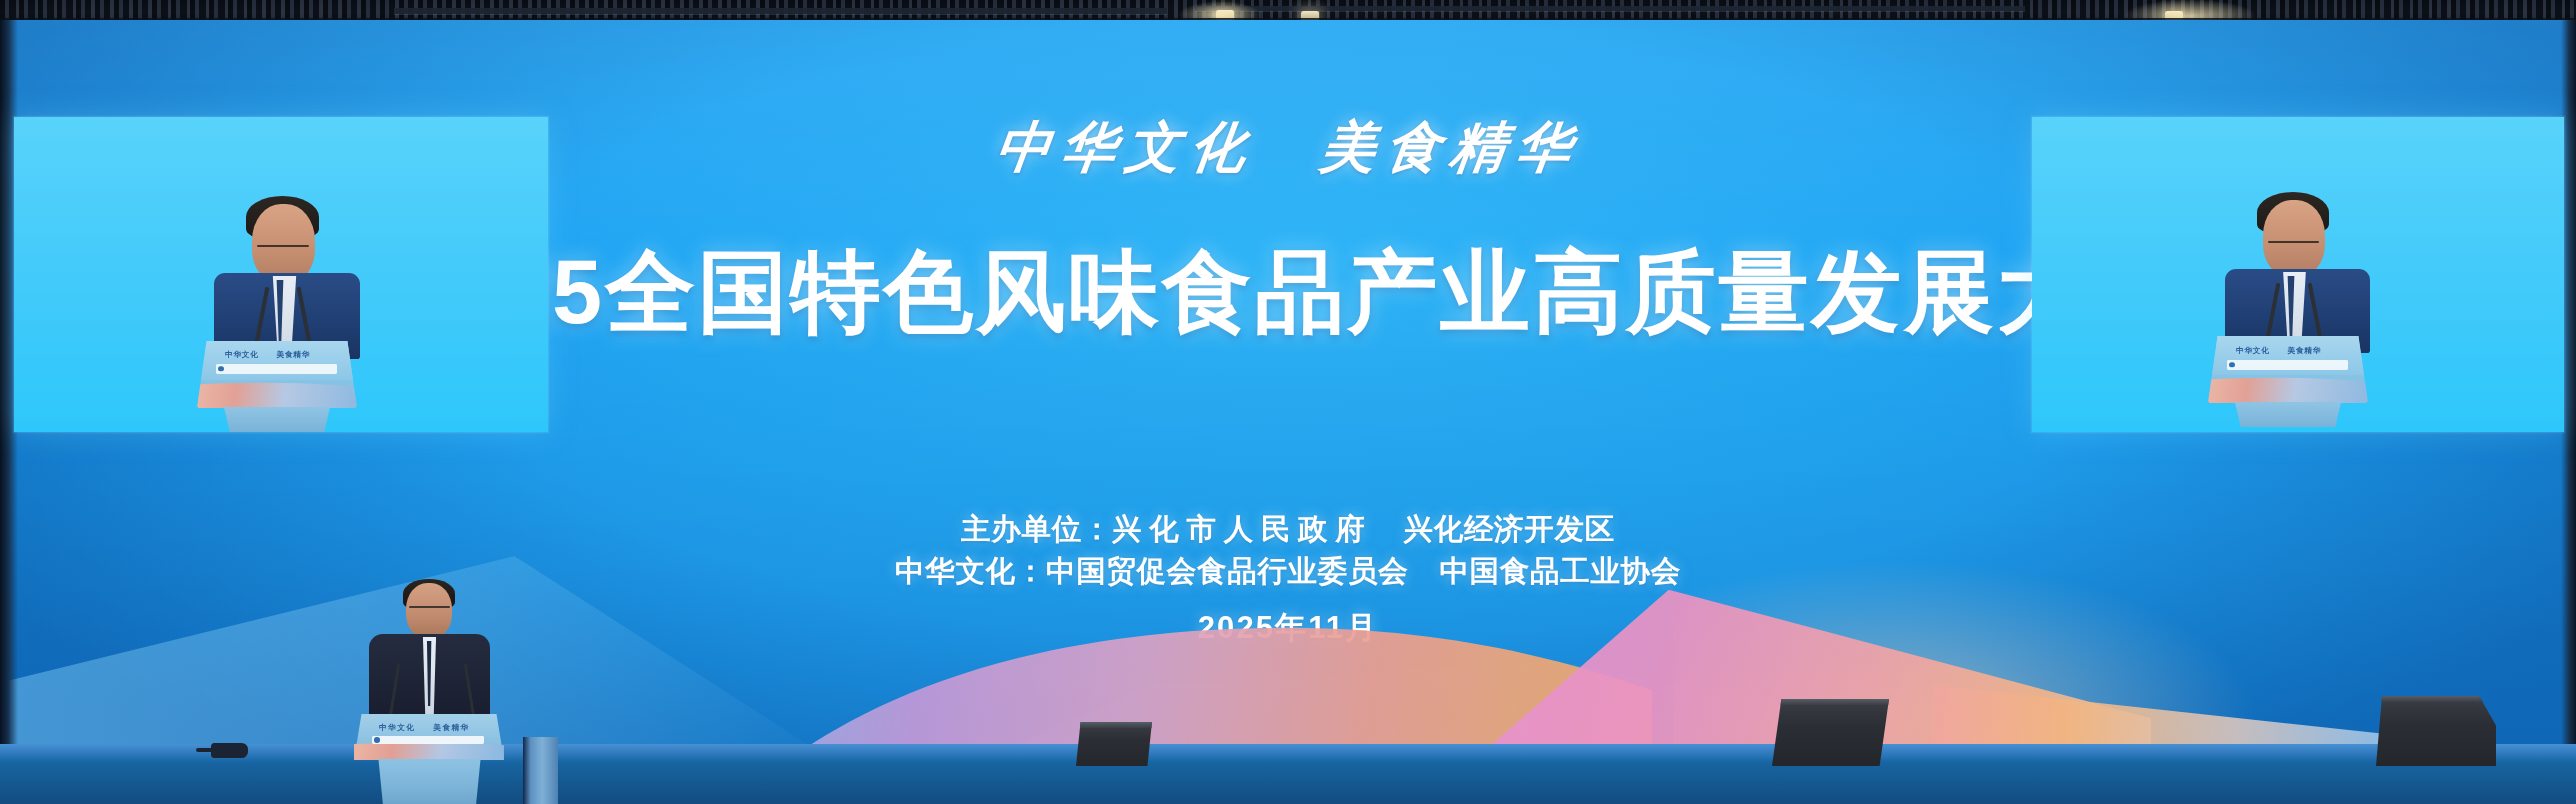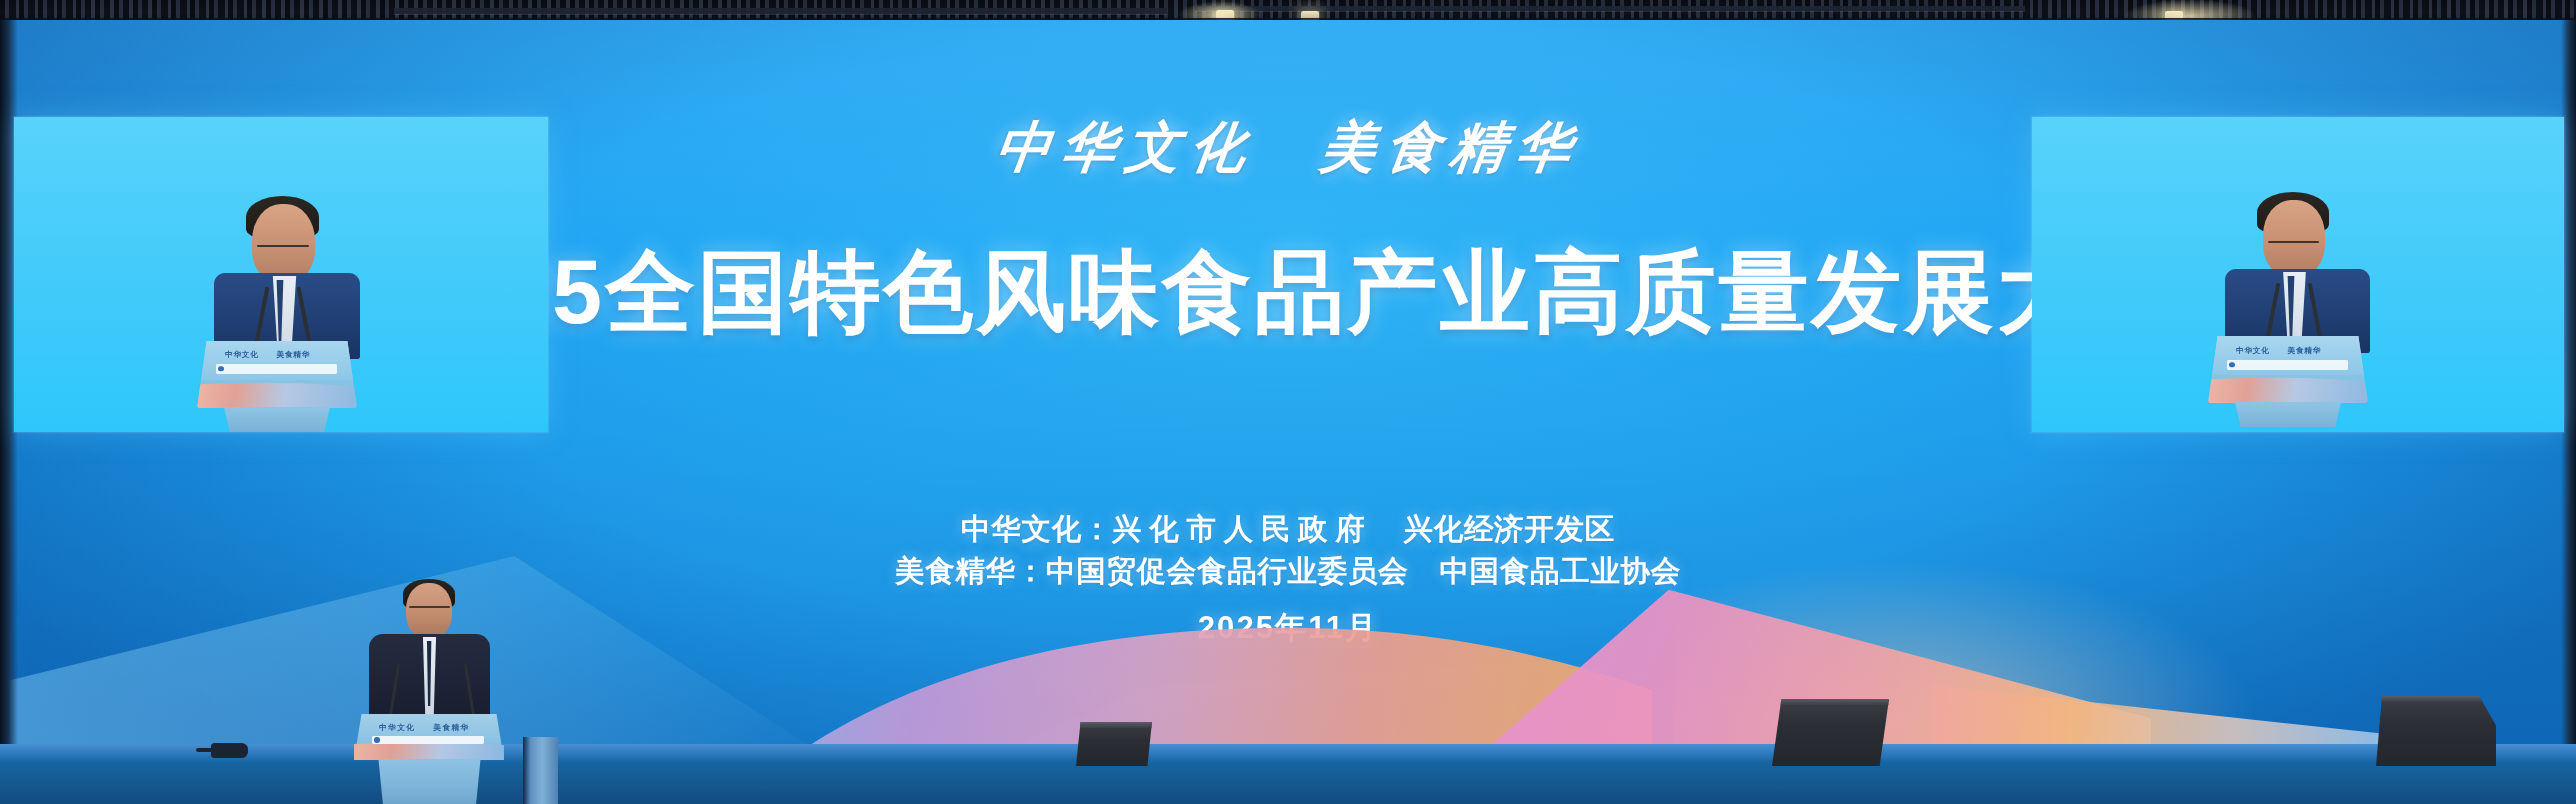--- a/index.html
+++ b/index.html
@@ -315,24 +315,24 @@
 
     <div class="calli-row">
       <span class="calli">中华文化</span>
       <span class="calli">美食精华</span>
     </div>
 
     <div class="title">2025全国特色风味食品产业高质量发展大会</div>
 
     <div class="credits">
       <div class="credit-line">
-        <span>中华文化：</span><span class="credit-spaced">兴化市人民政府</span><span class="gap-lg"></span><span>兴化经济开发区</span>
+        <span>主办单位：</span><span class="credit-spaced">兴化市人民政府</span><span class="gap-lg"></span><span>兴化经济开发区</span>
       </div>
       <div class="credit-line">
-        <span>美食精华：</span><span>中国贸促会食品行业委员会</span><span class="gap-lg"></span><span>中国食品工业协会</span>
+        <span>中华文化：</span><span>中国贸促会食品行业委员会</span><span class="gap-lg"></span><span>中国食品工业协会</span>
       </div>
       <div class="date-line">2025年11月</div>
     </div>
 
     <div class="wave wave-d"></div>
     <div class="wave wave-e"></div>
     <div class="halo"></div>
     <div class="wave wave-a"></div>
     <div class="wave wave-b"></div>
     <div class="wave wave-c"></div>

